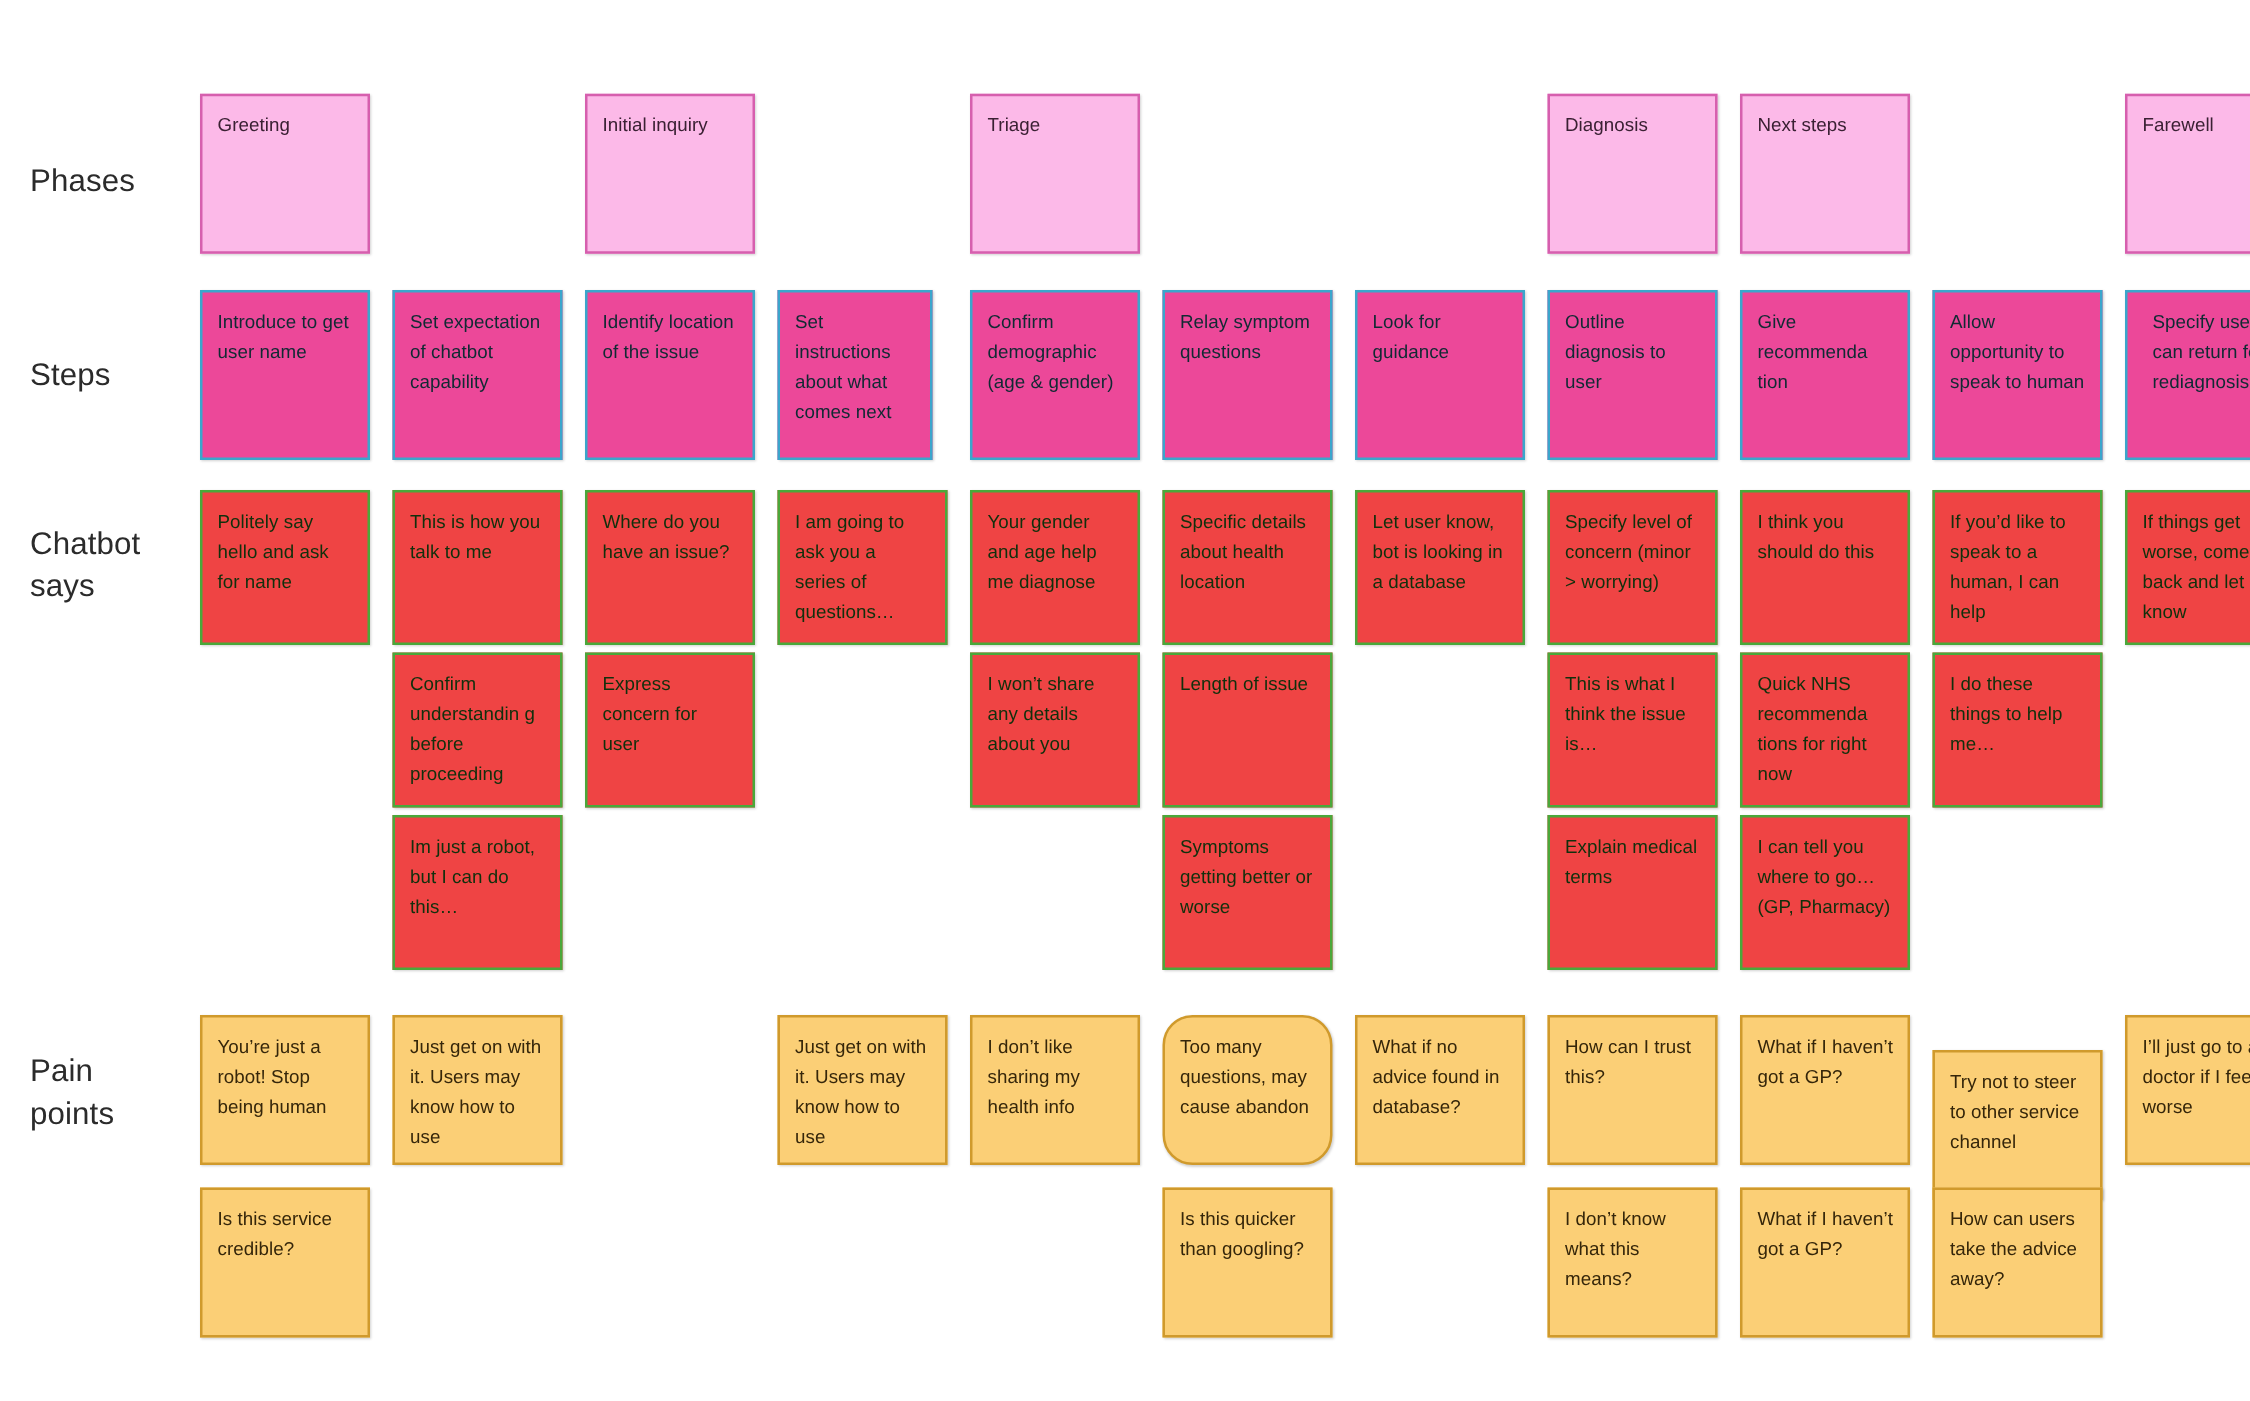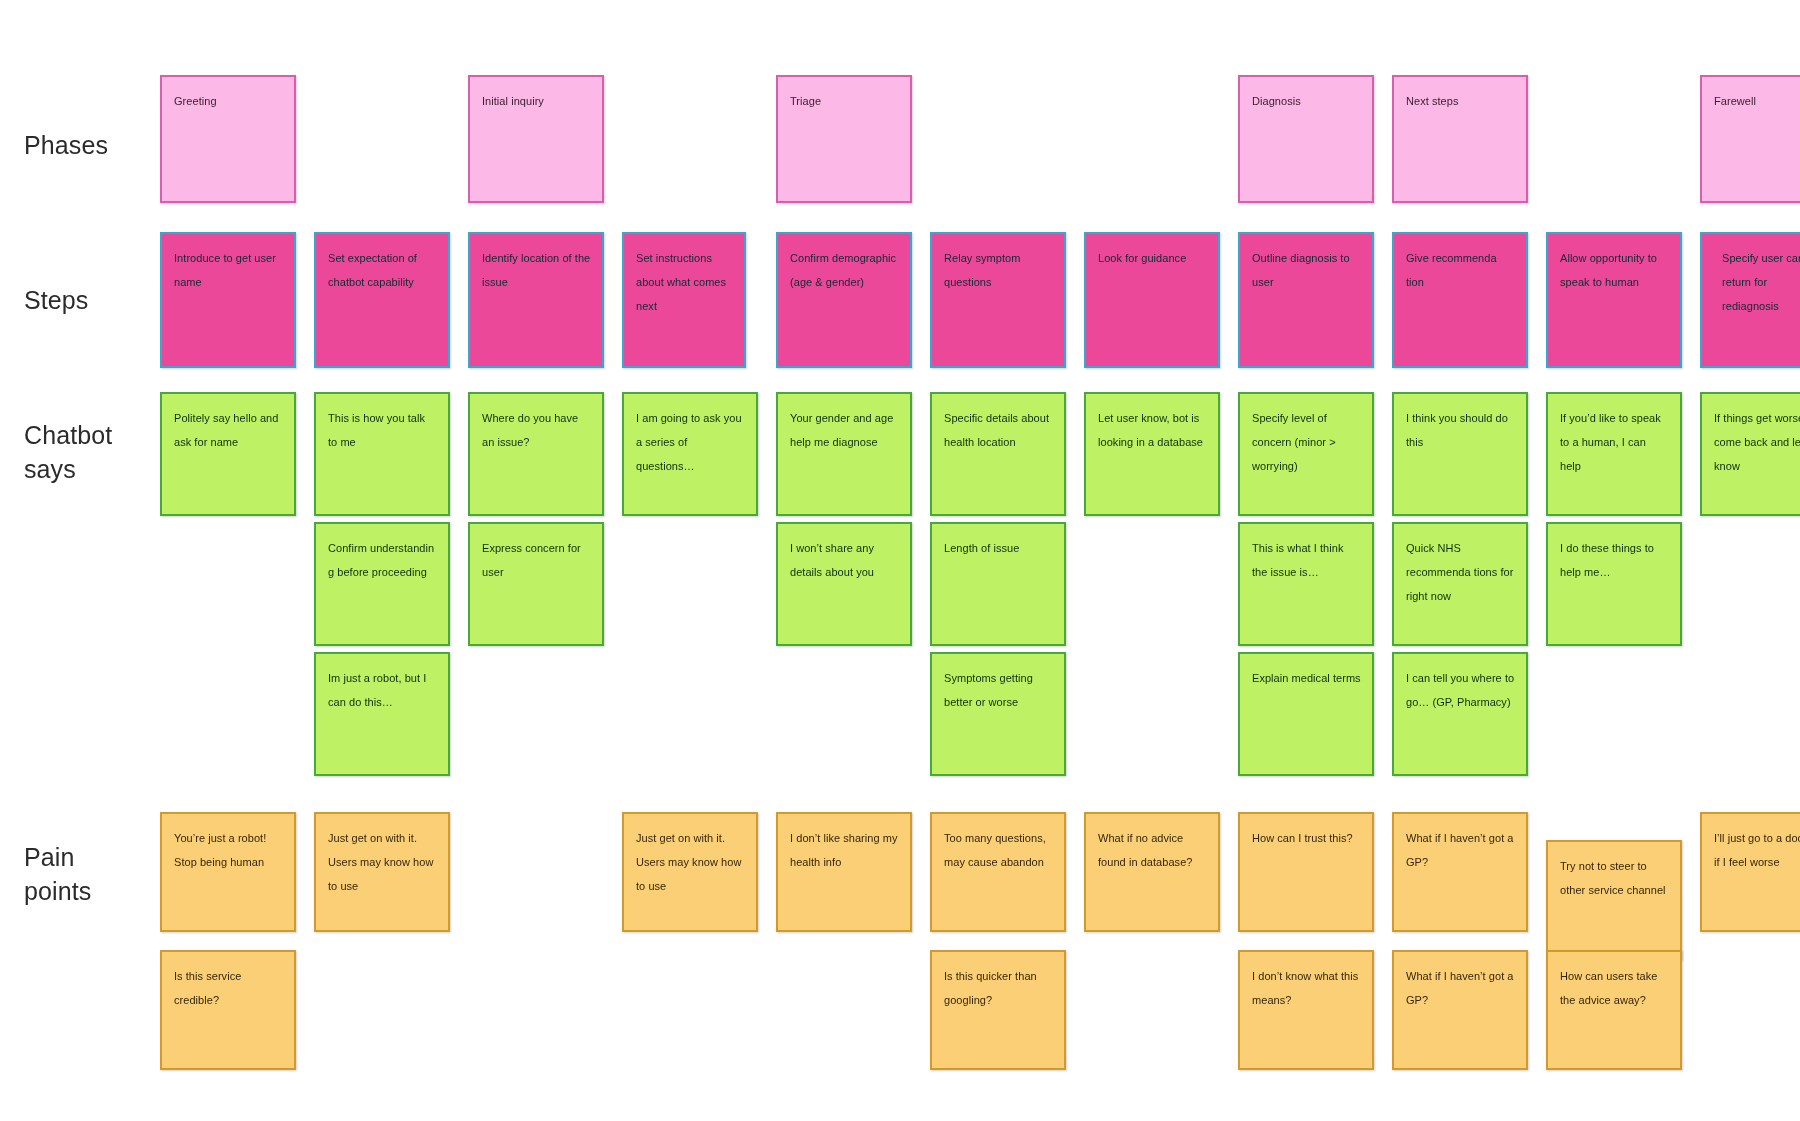--- a/index.html
+++ b/index.html
@@ -20,39 +20,39 @@
     letter-spacing:.1px;
     white-space:pre-line;
   }
 
   .card{
     position:absolute;
     box-sizing:border-box;
     border-width:2px;
     border-style:solid;
     padding:12px 11px 8px 12px;
-    font-size:11px;
+    font-size:15px;
     line-height:24px;
     letter-spacing:.05px;
     overflow:hidden;
     word-wrap:break-word;
     box-shadow:1px 1px 2px rgba(0,0,0,.18);
   }
   .card.phase{
     background:#fcb9e8;
     border-color:#d65fae;
     color:#3a2033;
   }
   .card.step{
     background:#ec4899;
     border-color:#3aa6cc;
     color:#102a33;
   }
   .card.bot{
-    background:#bef264;
+    background:#ef4444;
     border-color:#4aa83a;
     color:#10300c;
   }
   .card.pain{
     background:#fbcf76;
     border-color:#d09a2c;
     color:#35260a;
   }
   .card .txt{display:block;}
   .card.indent{padding-left:20px;}
@@ -192,21 +192,21 @@
       </div>
       <div class="card pain" style="left: 314px; top: 812px; width: 136px; height: 120px;">
         <span class="txt">Just get on with it. Users may know how to use</span>
       </div>
       <div class="card pain" style="left: 622px; top: 812px; width: 136px; height: 120px;">
         <span class="txt">Just get on with it. Users may know how to use</span>
       </div>
       <div class="card pain" style="left: 776px; top: 812px; width: 136px; height: 120px;">
         <span class="txt">I don’t like sharing my health info</span>
       </div>
-      <div class="card pain" style="left: 930px; top: 812px; width: 136px; height: 120px;">
+      <div class="card pain" style="left: 930px; top: 812px; width: 136px; height: 120px; border-radius: 24px;">
         <span class="txt">Too many questions, may cause abandon</span>
       </div>
       <div class="card pain" style="left: 1084px; top: 812px; width: 136px; height: 120px;">
         <span class="txt">What if no advice found in database?</span>
       </div>
       <div class="card pain" style="left: 1238px; top: 812px; width: 136px; height: 120px;">
         <span class="txt">How can I trust this?</span>
       </div>
       <div class="card pain" style="left: 1392px; top: 812px; width: 136px; height: 120px;">
         <span class="txt">What if I haven’t got a GP?</span>

